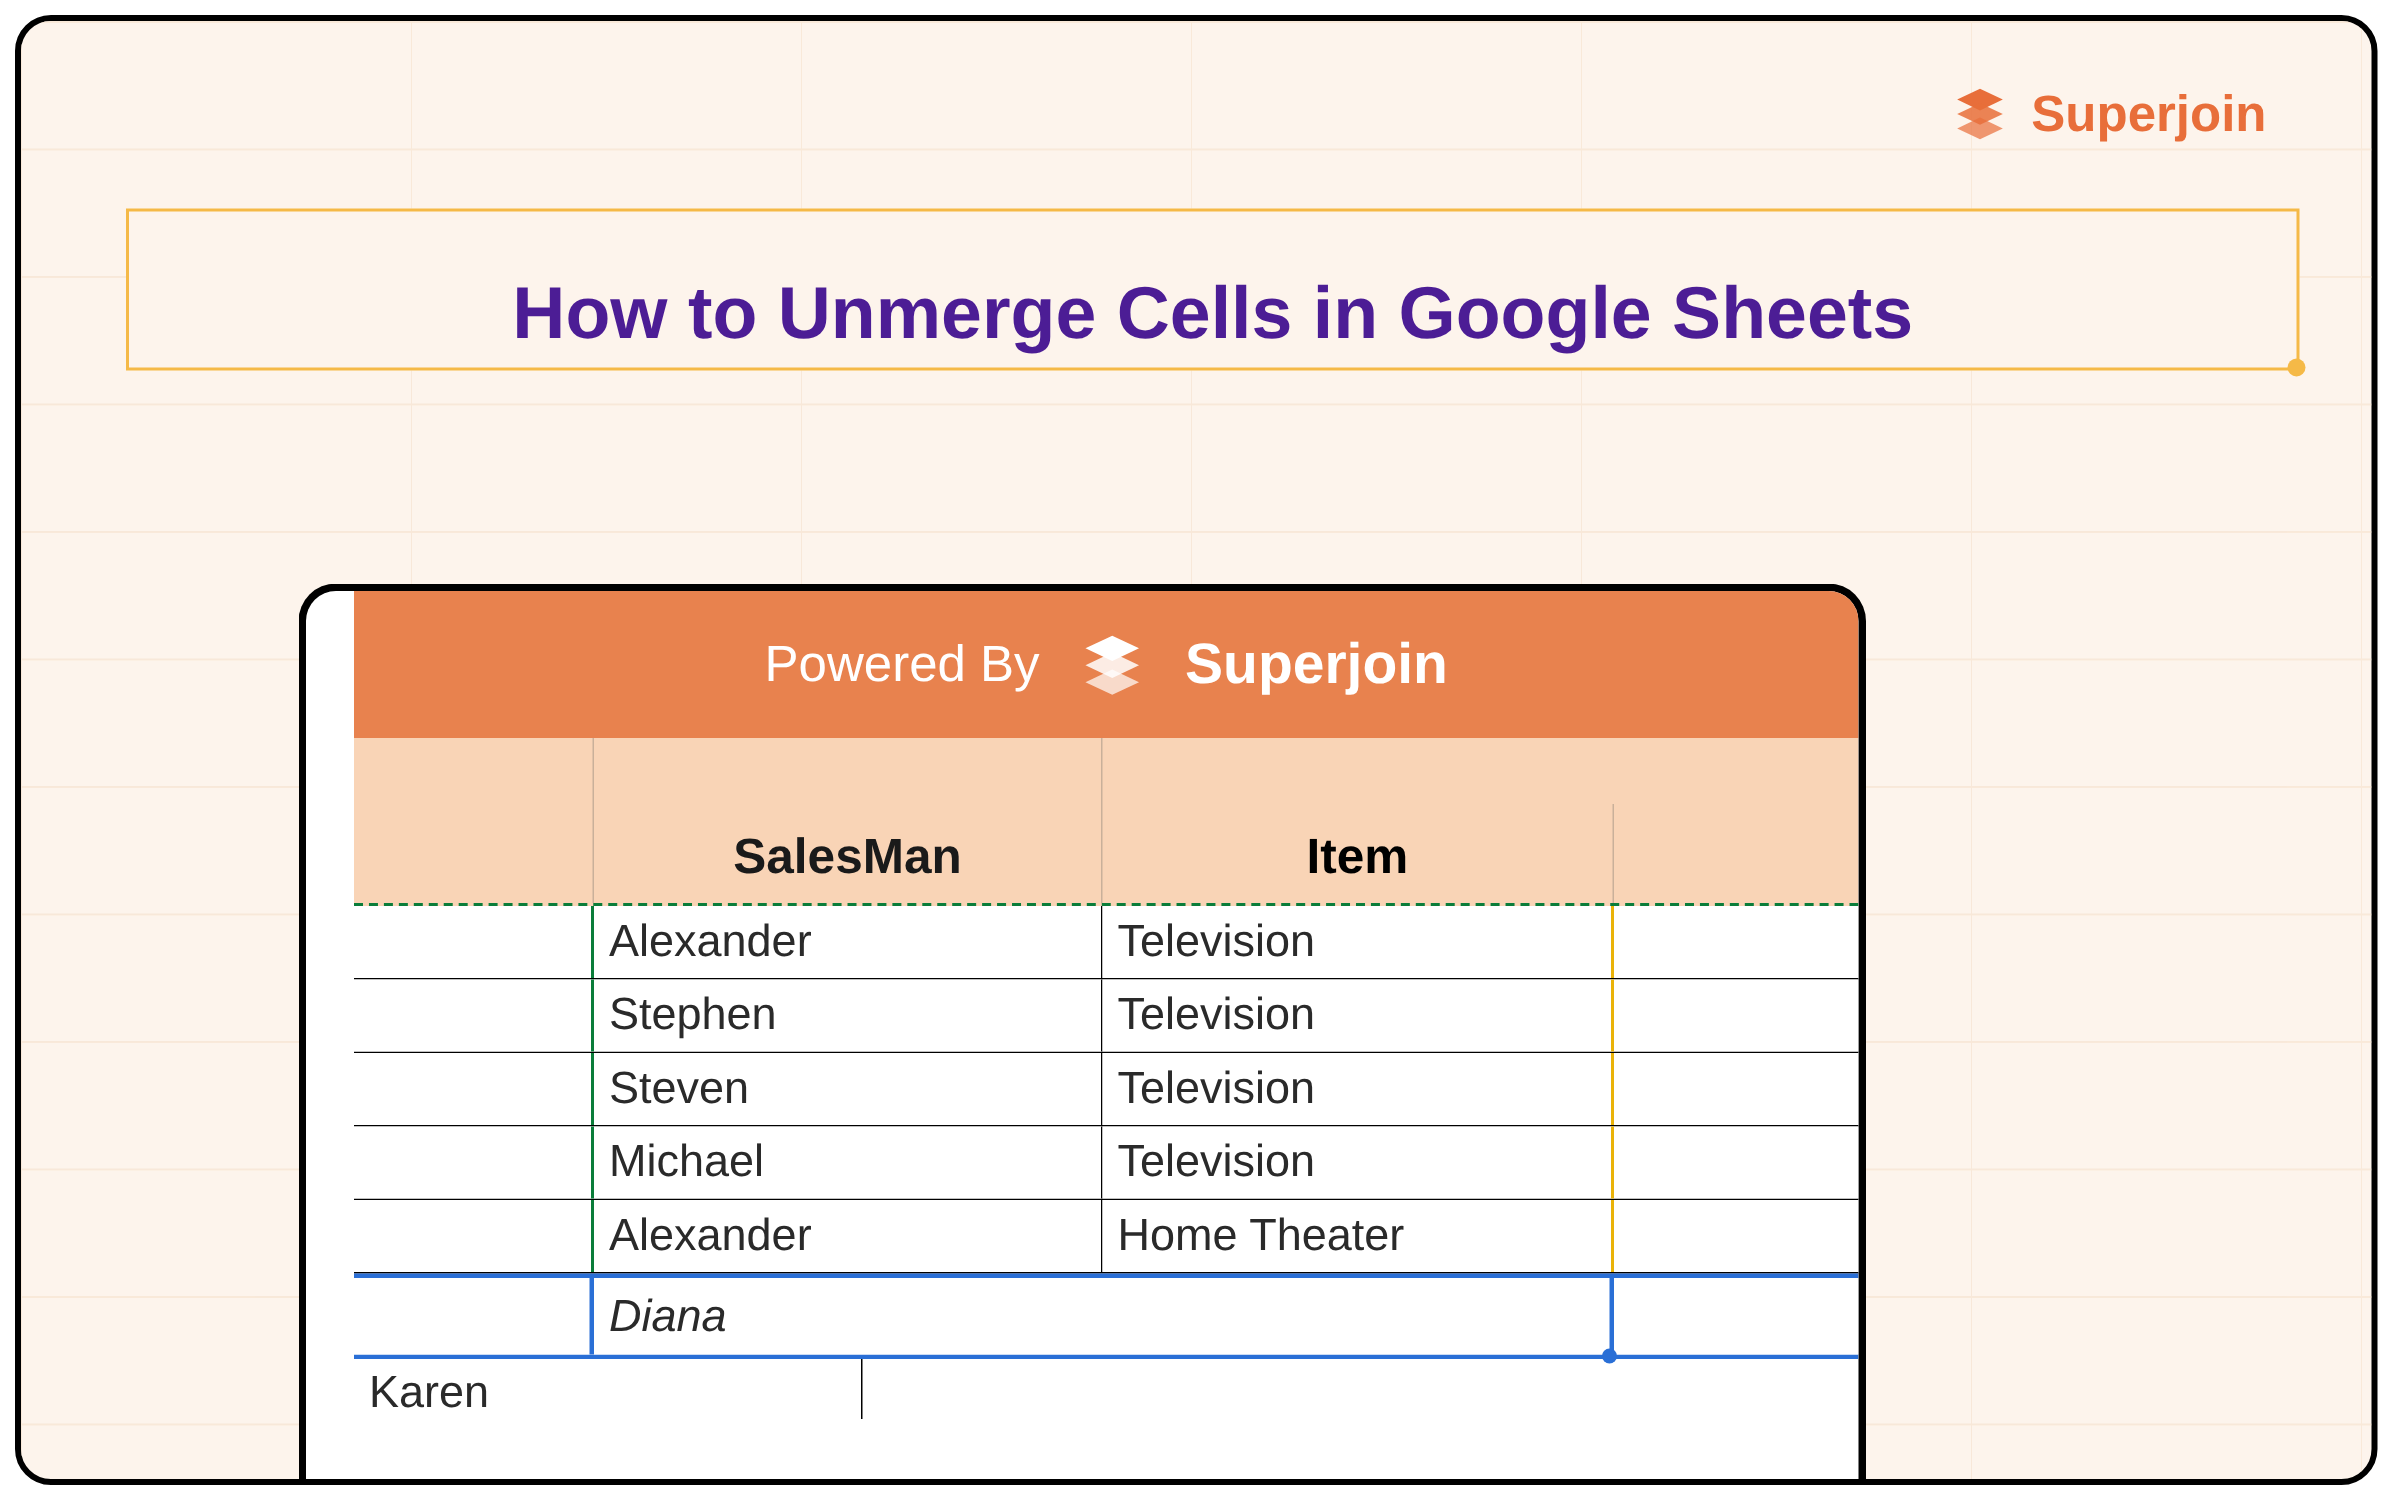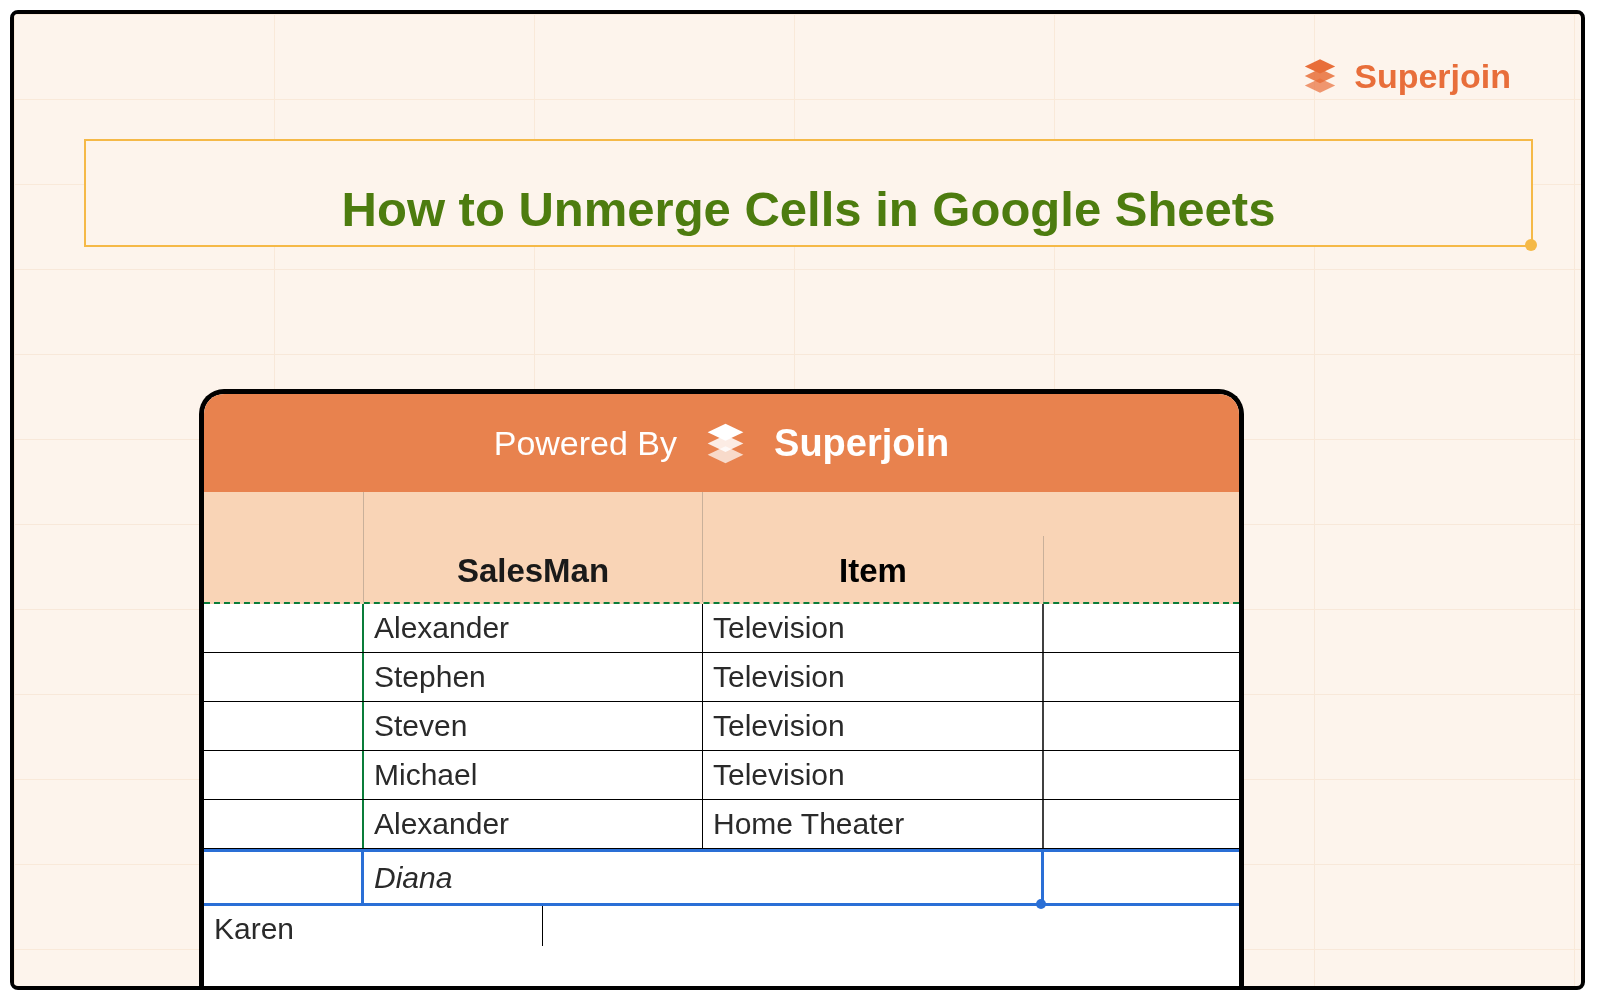--- a/index.html
+++ b/index.html
@@ -14,21 +14,21 @@
       width: 1600px;
       height: 1004px;
       overflow: hidden;
     }
     
     .outer-frame {
       margin: 10px;
       width: 1575px;
       height: 980px;
       border: 4px solid #000;
-      border-radius: 8px;
+      border-radius: 24px;
       background: #fdf4ec;
       position: relative;
       overflow: hidden;
     }
     
     .grid-bg {
       position: absolute;
       inset: 0;
       background-image:
         linear-gradient(#f8e7d6 1px, transparent 1px),
@@ -66,21 +66,21 @@
       height: 108px;
       border: 2px solid #f5b947;
       display: flex;
       align-items: center;
       justify-content: center;
       background: #fdf4ec;
       z-index: 3;
     }
     
     .title-text {
-      color: #4d7c0f;
+      color: #4c1d95;
       font-size: 49px;
       font-weight: 700;
       margin-top: 32px;
     }
     
     .title-dot {
       position: absolute;
       bottom: -6px;
       right: -6px;
       width: 12px;
@@ -94,20 +94,21 @@
       left: 185px;
       top: 375px;
       width: 1045px;
       height: 600px;
       border: 5px solid #000;
       border-bottom: none;
       border-radius: 25px 25px 0 0;
       background: #fff;
       overflow: hidden;
       z-index: 4;
+      padding-left: 32px;
     }
     
     .sheet-header {
       background: #e8824e;
       height: 98px;
       display: flex;
       align-items: center;
       justify-content: center;
       gap: 25px;
     }
@@ -189,21 +190,21 @@
       display: flex;
       align-items: center;
       padding-left: 10px;
       color: #2a2a2a;
       font-size: 30px;
     }
     
     .col2 {
       width: 341px;
       background: #fff;
-      border-right: 2px solid #404040;
+      border-right: 2px solid #eab308;
       display: flex;
       align-items: center;
       padding-left: 10px;
       color: #2a2a2a;
       font-size: 30px;
     }
     
     .col3 {
       flex: 1;
       background: #fff;

